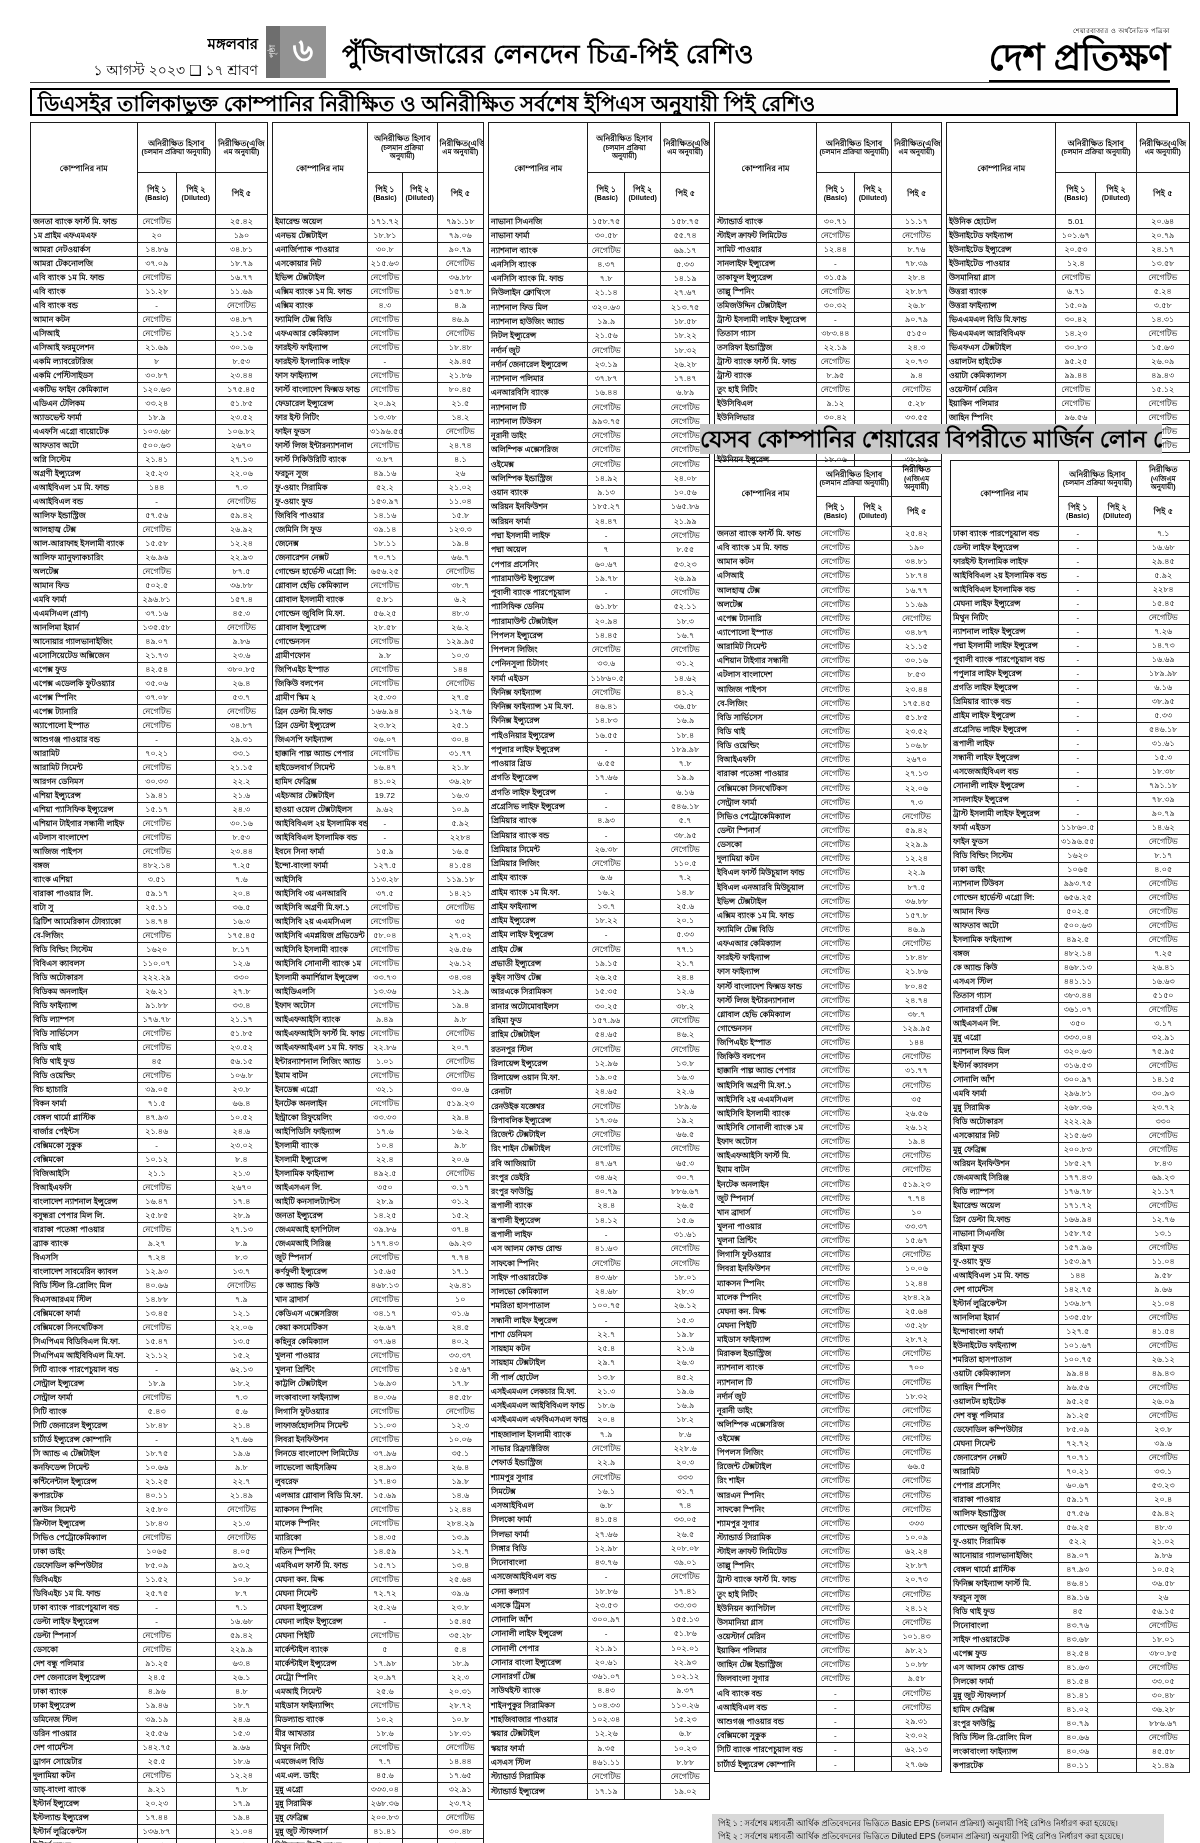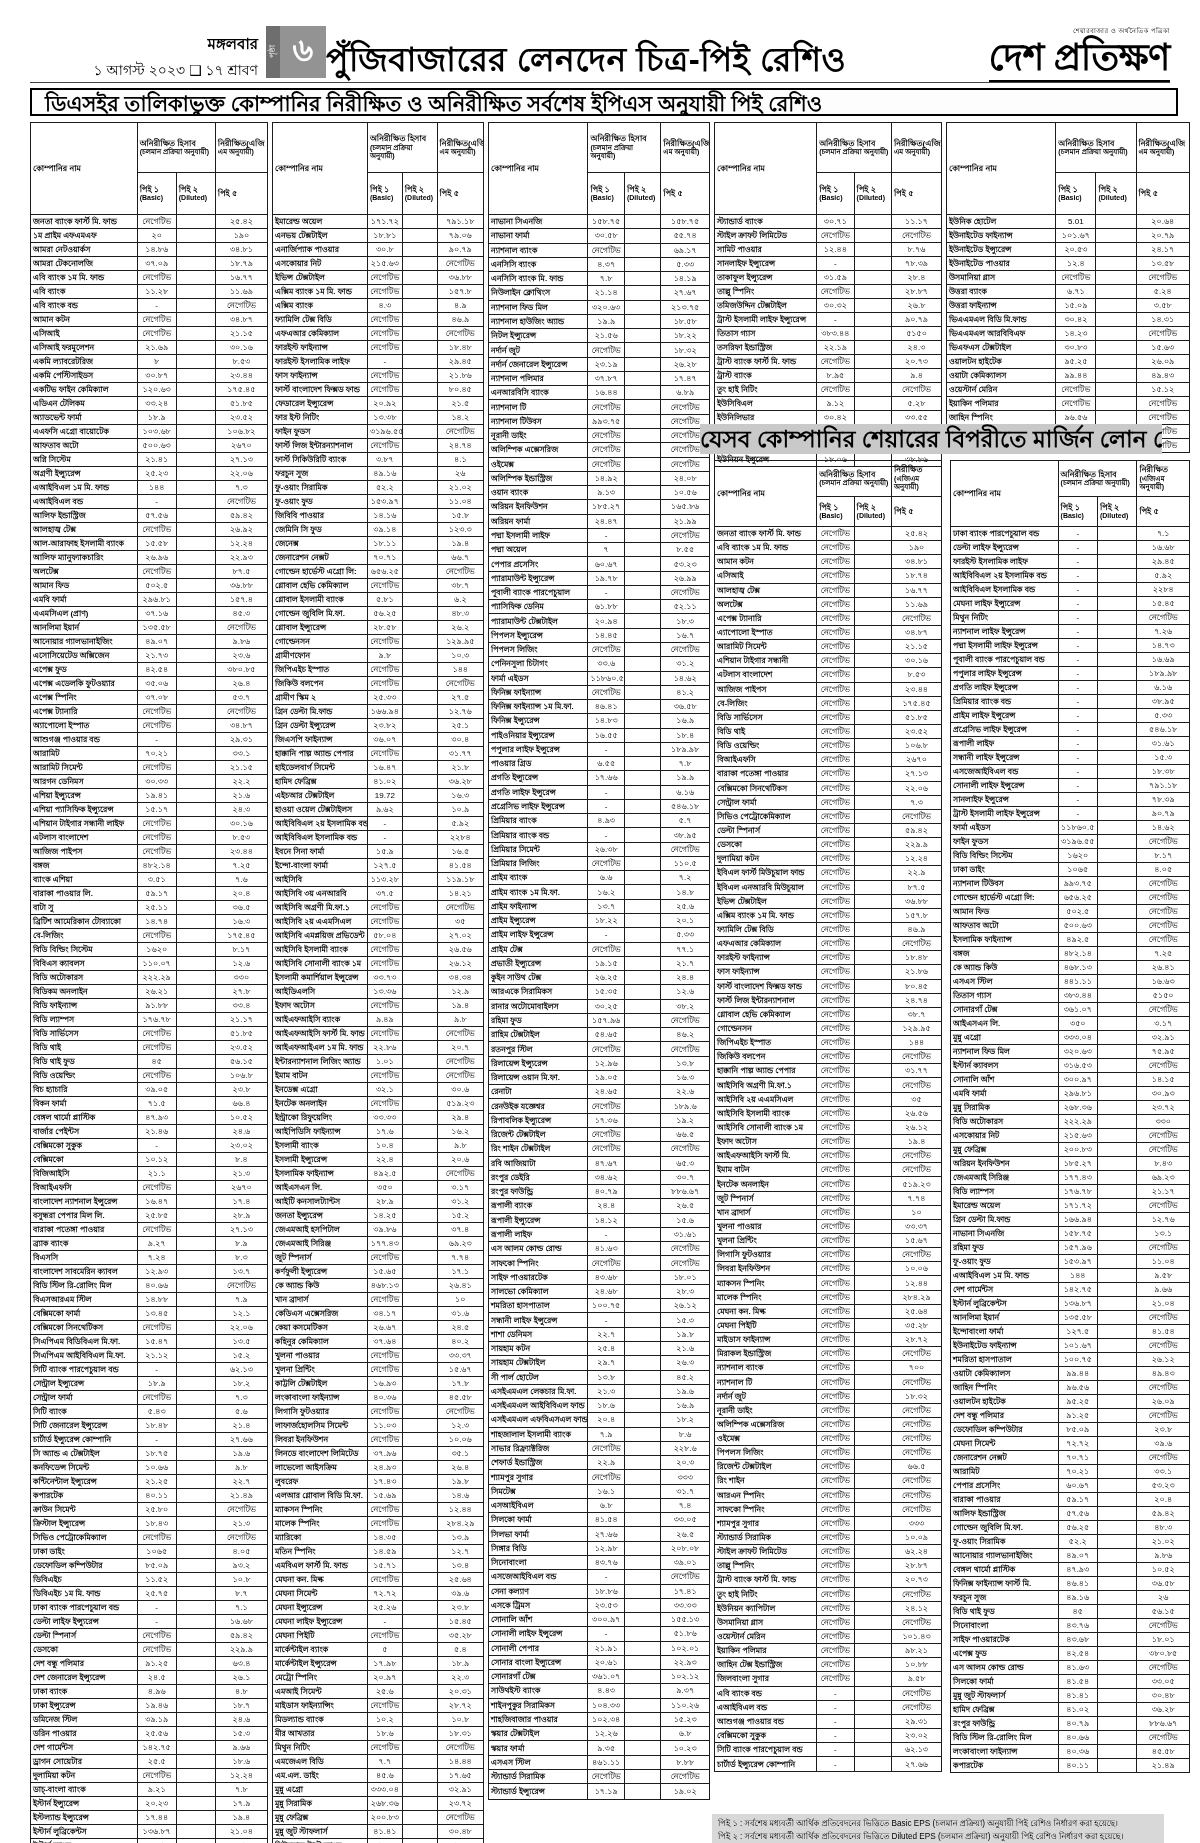--- a/index.html
+++ b/index.html
@@ -5,32 +5,32 @@
   html,body{margin:0;padding:0;background:#e9e9e9;}
   .page{position:relative;width:1200px;height:1843px;background:#ffffff;font-family:"Liberation Sans","DejaVu Sans",sans-serif;color:#000;overflow:hidden;margin:0 auto;text-decoration:underline;}
   
   .masthead{position:absolute;left:30px;top:26px;width:1140px;height:52px;}
   .date-block{position:absolute;left:60px;top:6px;width:168px;text-align:right;}
   .date-day{font-size:15px;font-weight:700;}
   .date-line{font-size:14px;margin-top:2px;}
   .page-box{position:absolute;left:236px;top:0;height:52px;display:flex;}
   .page-strip{width:14px;background:#6e6e6e;color:#fff;font-size:8px;writing-mode:vertical-rl;transform:rotate(180deg);text-align:center;line-height:14px;}
   .page-num{width:46px;background:#939393;color:#fff;font-size:32px;font-weight:700;display:flex;align-items:center;justify-content:center;}
-  .section-title{position:absolute;left:296px;top:8px;font-size:33px;font-weight:800;letter-spacing:.5px;white-space:nowrap;}
+  .section-title{position:absolute;left:312px;top:8px;font-size:26px;font-weight:800;letter-spacing:.5px;white-space:nowrap;}
   .logo-block{position:absolute;right:0;top:0;width:220px;text-align:right;}
   .logo-tagline{font-size:6.5px;letter-spacing:.5px;margin-bottom:1px;}
   .logo-text{font-size:37px;font-weight:900;line-height:40px;letter-spacing:-.5px;border-bottom:2px solid #000;display:inline-block;padding-bottom:2px;}
   .masthead-rule{position:absolute;left:30px;top:82px;width:1140px;border-top:1px solid #444;}
   
-  .headline{position:absolute;left:30px;top:88px;width:1148px;height:28px;border:2px solid #000;font-size:21px;font-weight:800;line-height:27px;padding-left:13px;box-sizing:border-box;white-space:nowrap;overflow:hidden;background:#fdfdfd;}
+  .headline{position:absolute;left:30px;top:88px;width:1148px;height:28px;border:2px solid #000;font-size:21px;font-weight:800;line-height:27px;padding-left:6px;box-sizing:border-box;white-space:nowrap;overflow:hidden;background:#fdfdfd;}
   
   .pe-col{position:absolute;}
   .pe-col table{width:100%;height:100%;border-collapse:collapse;table-layout:fixed;}
   .pe-col th,.pe-col td{border:1px solid #1c1c1c;padding:0 2px;overflow:hidden;box-sizing:border-box;}
-  .pe-col thead th{font-size:8px;font-weight:700;text-align:left;line-height:1.2;}
+  .pe-col thead th{font-size:8px;font-weight:700;text-align:center;line-height:1.2;}
   .pe-col thead .sub{font-size:7px;font-weight:700;}
   .pe-col tr.r1 th{height:50px;}
   .pe-col tr.r2 th{height:42px;}
   .m-col tr.r1 th{height:36px;}
   .m-col tr.r2 th{height:30px;}
   .pe-col td{font-size:8px;white-space:nowrap;}
   .pe-col td.c-name{font-weight:700;text-align:left;font-size:7.8px;}
   .pe-col td.c-val{text-align:center;}
   
   .margin-bar{position:absolute;left:700px;top:424px;width:462px;height:30px;background:#c9c9c9;font-size:23px;font-weight:800;text-align:center;line-height:30px;white-space:nowrap;overflow:hidden;}

